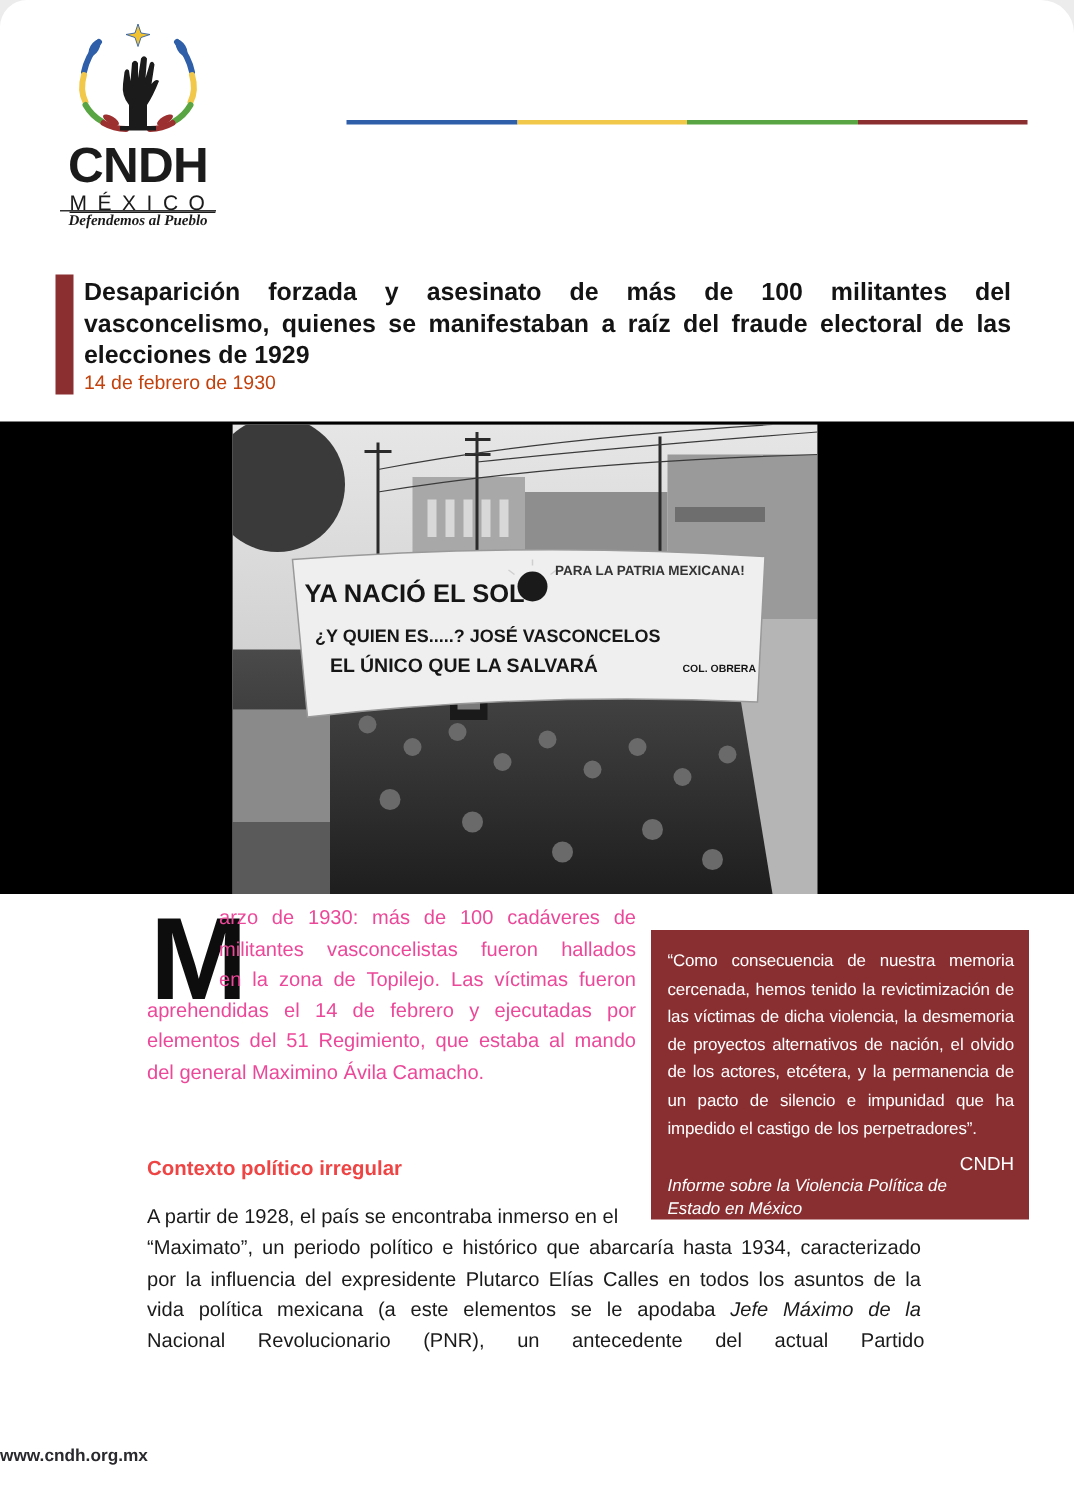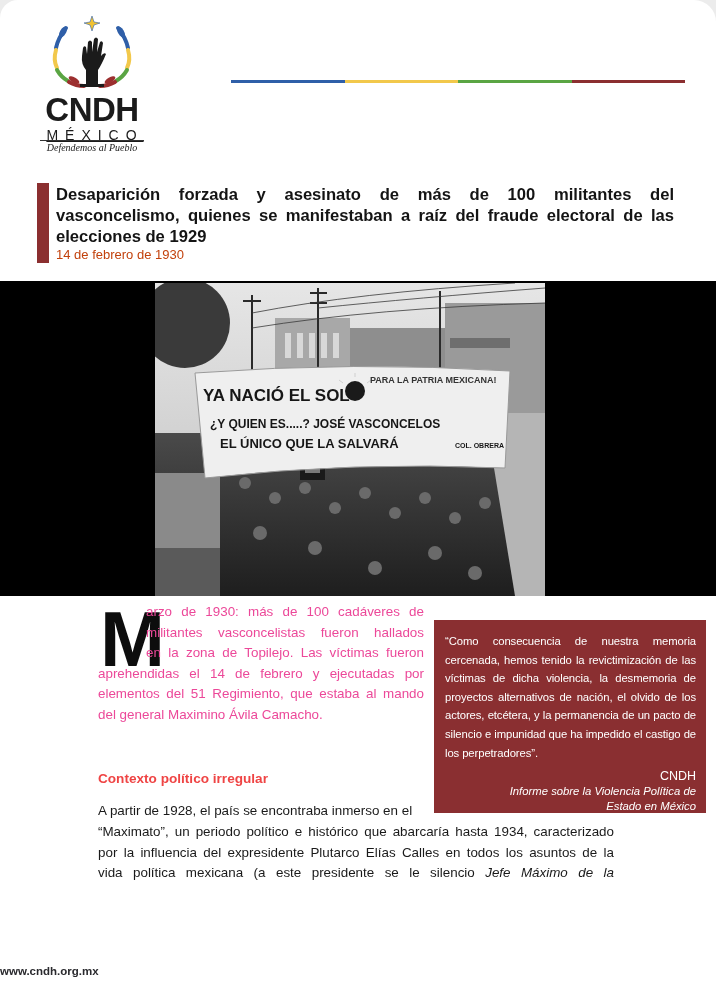--- a/index.html
+++ b/index.html
@@ -22,21 +22,21 @@
     font-family:"Liberation Sans", sans-serif; font-weight:700; font-size:33px;
     letter-spacing:-0.5px; color:#1b1b1b; line-height:32px;
   }
   .logo-mexico {
     position:absolute; left:0; top:113px; width:112px; text-align:center;
     font-size:14px; letter-spacing:7px; color:#1b1b1b; padding-left:6px; box-sizing:border-box;text-decoration:underline;
   }
   .logo-rule { position:absolute; left:4px; top:126px; width:104px; height:1px; background:#333; }
   .logo-motto {
     position:absolute; left:0; top:128px; width:112px; text-align:center;
-    font-family:"Liberation Serif", serif; font-style:italic; font-weight:400;
+    font-family:"Liberation Serif", serif; font-style:italic; font-weight:700;
     font-size:10px; color:#1b1b1b;
   }
   .org-name {
     position:absolute; left:231px; top:56px; width:454px;
     font-weight:700; font-size:19.5px; color:#1f1f23; letter-spacing:-0.2px;
     white-space:nowrap; text-align:right;
   }
   .color-bar { position:absolute; left:231px; top:80px; width:454px; height:3px; display:flex; }
   .color-bar span { flex:1; height:3px; }
   .org-sub {
@@ -58,26 +58,26 @@
   
   .drop-cap {
     position:absolute; left:100px; top:608px;
     font-weight:700; font-size:78px; line-height:62px; color:#0d0d0d;
   }
   .lead { position:absolute; left:98px; top:602px; width:326px; font-size:13.4px; line-height:20.5px; color:#ec4899; }
   .lead .l { display:block; white-space:nowrap; text-align:justify; text-align-last:justify; }
   .lead .indent { padding-left:48px; }
   .lead .last { text-align-last:left; }
   .quote-box {
-    position:absolute; left:434px; top:620px; width:272px; height:193px;
+    position:absolute; left:434px; top:620px; width:252px; height:193px;
     background:#8a2f31; color:#fff; box-sizing:border-box; padding:12px 10px 0 11px;
   }
   .quote-text { font-size:11.3px; line-height:18.6px; text-align:justify; letter-spacing:-0.1px; }
   .quote-author { text-align:right; font-size:12.5px; margin-top:7px; line-height:15px; }
-  .quote-source { text-align:right; font-style:italic; font-size:11.3px; line-height:15px; }
+  .quote-source { font-style:italic; font-size:11.3px; line-height:15px; }
   .section-heading { position:absolute; left:98px; top:771px; font-weight:700; font-size:13.6px; color:#ef4444; }
   .para { position:absolute; left:98px; top:801px; width:516px; font-size:13.4px; line-height:20.8px; color:#1a1a1a; }
   .para .l { display:block; white-space:nowrap; }
   .para .j { text-align:justify; text-align-last:justify; }
   .footer-url {
     position:absolute; left:0; top:965px; width:716px; text-align:left;
     font-weight:700; font-size:11.5px; color:#2a2a2e;
   }
 </style>
 </head>
@@ -231,17 +231,18 @@
     <div class="quote-author">CNDH</div>
     <div class="quote-source">Informe sobre la Violencia Política de</div>
     <div class="quote-source">Estado en México</div>
   </div>
 
   <div class="section-heading">Contexto político irregular</div>
   <div class="para">
     <span class="l"><span>A partir de 1928, el país se encontraba inmerso en el</span></span>
     <span class="l j"><span>“Maximato”, un periodo político e histórico que abarcaría hasta 1934, caracterizado</span></span>
     <span class="l j"><span>por la influencia del expresidente Plutarco Elías Calles en todos los asuntos de la</span></span>
-    <span class="l j"><span>vida política mexicana (a este presidente se le silencio </span><em>Jefe Máximo de la</em></span>
+    <span class="l j"><span>vida política mexicana (a este elementos se le apodaba </span><em>Jefe Máximo de la</em></span>
+    <span class="l j" style="word-spacing:18px;"><span>Nacional Revolucionario (PNR), un antecedente del actual Partido</span></span>
   </div>
 
   <div class="footer-url">www.cndh.org.mx</div>
 </div>
 
 </body></html>

